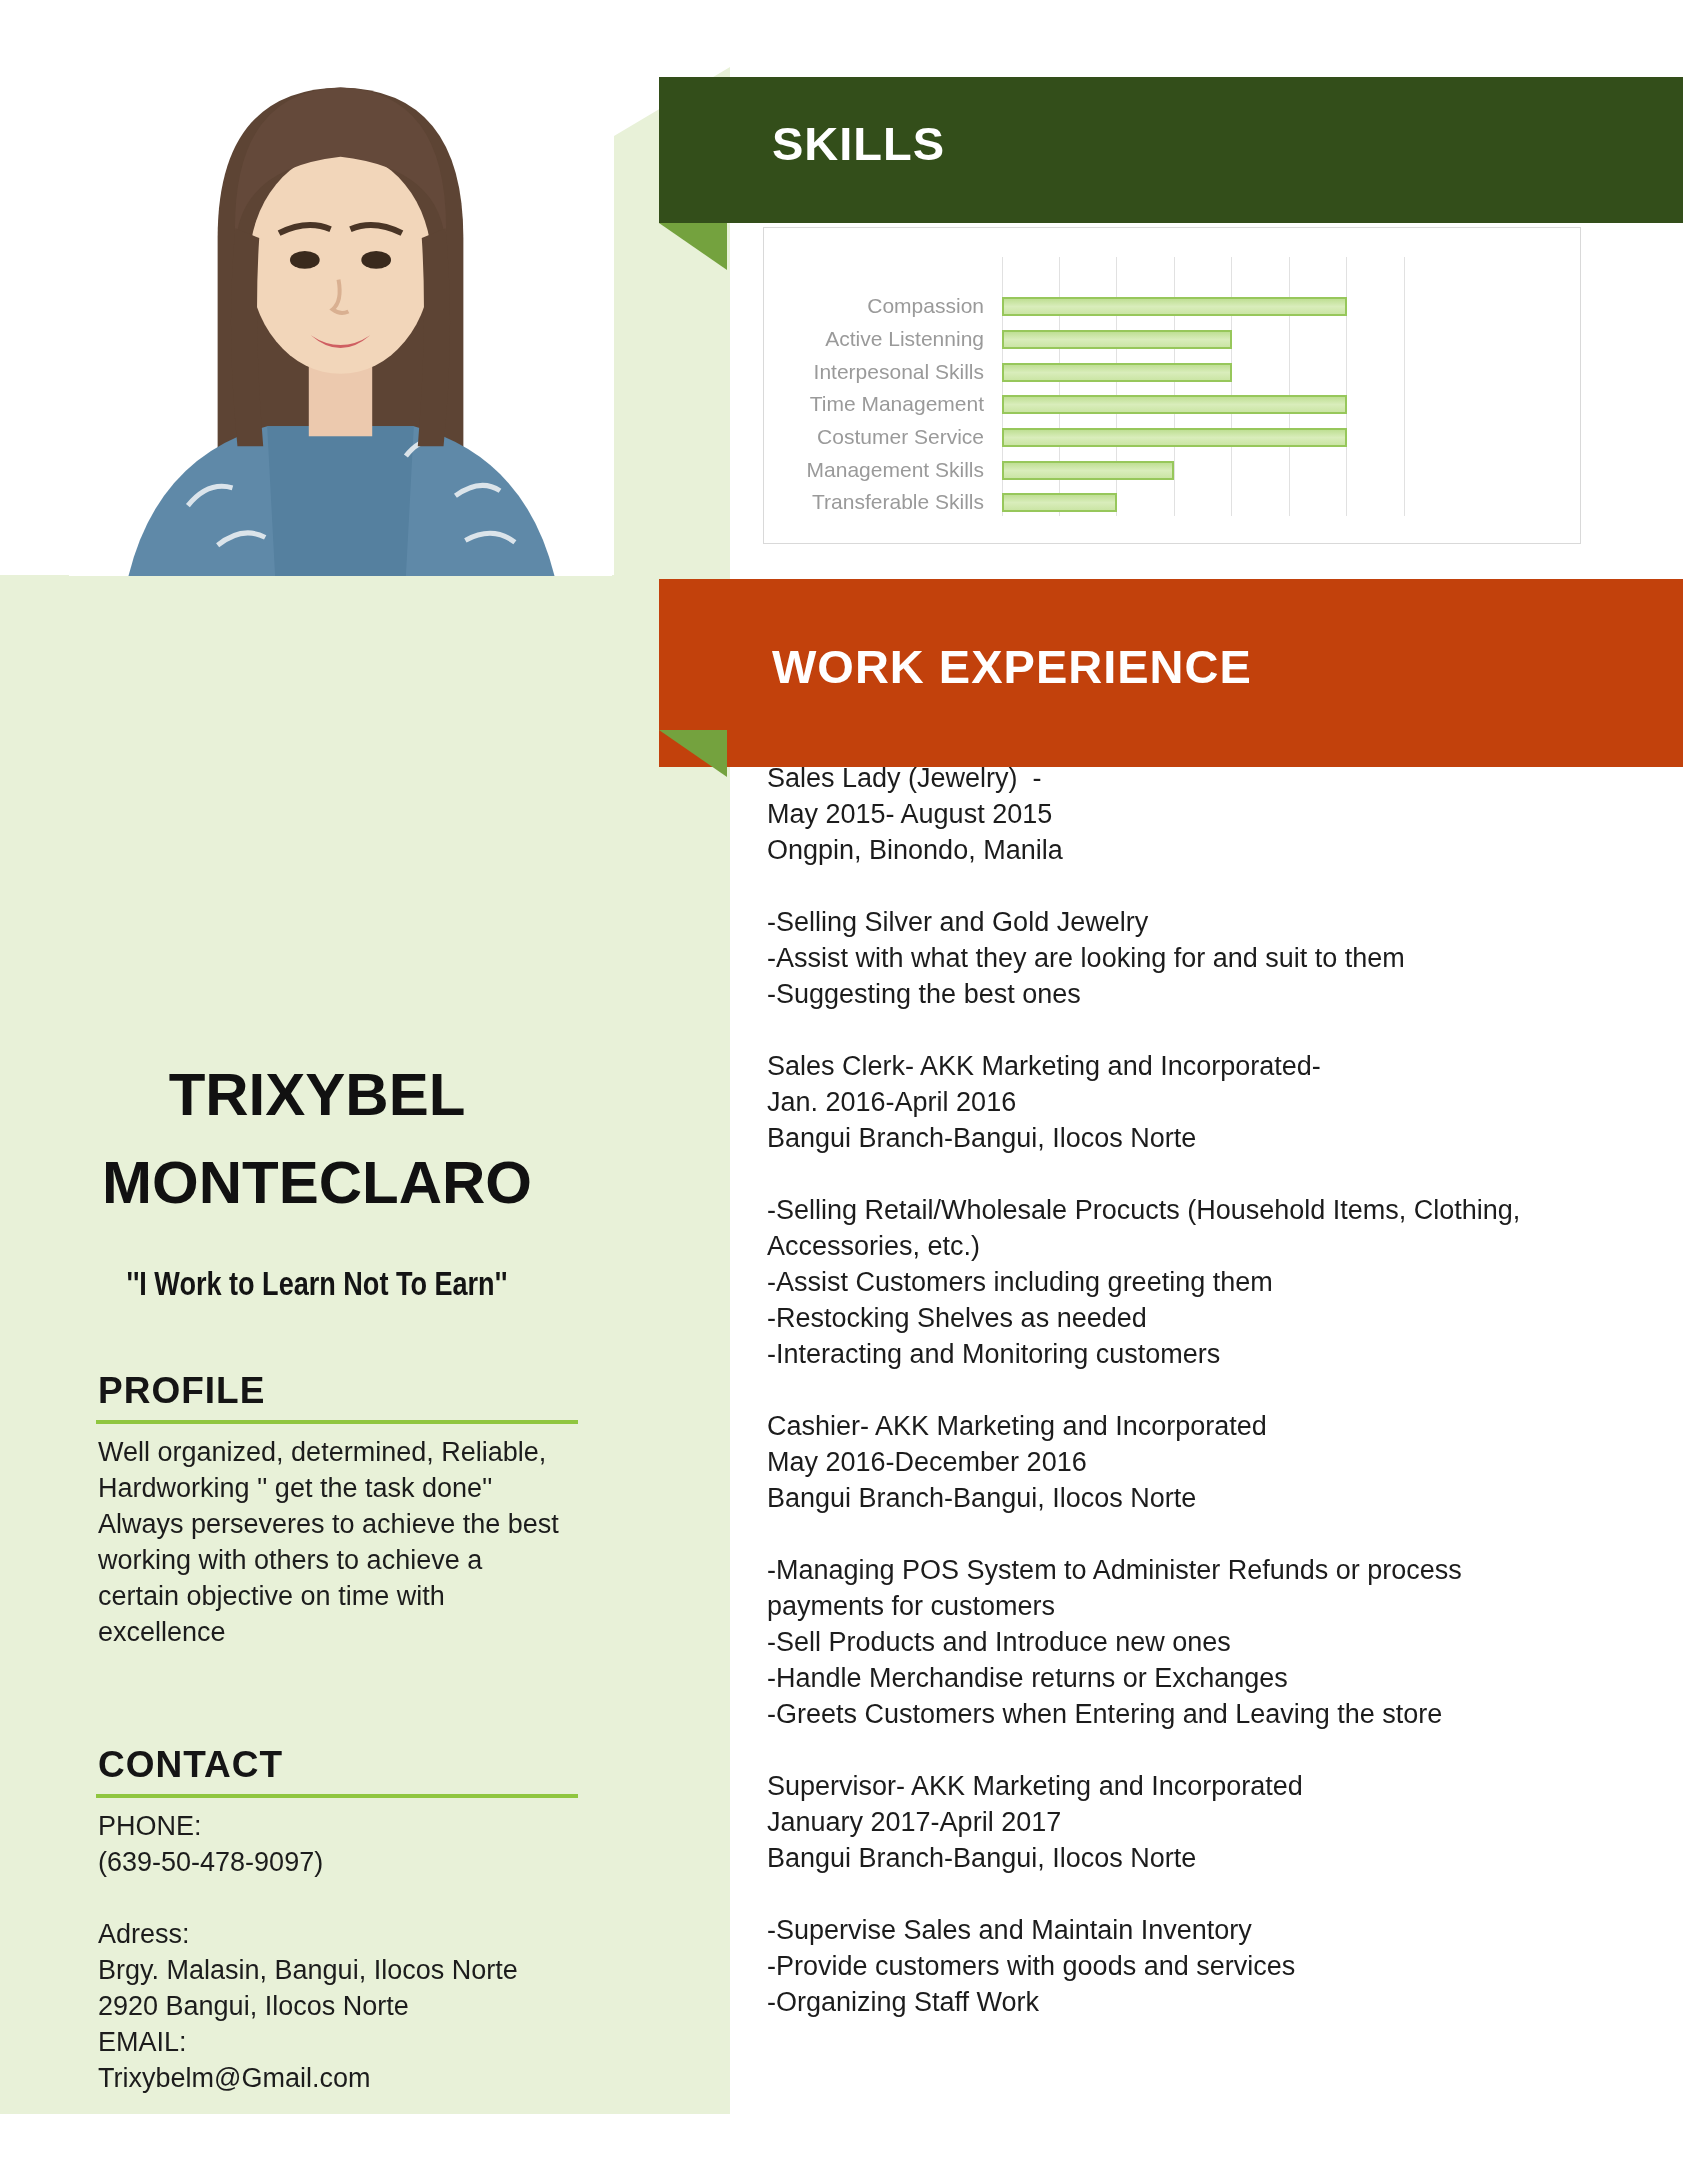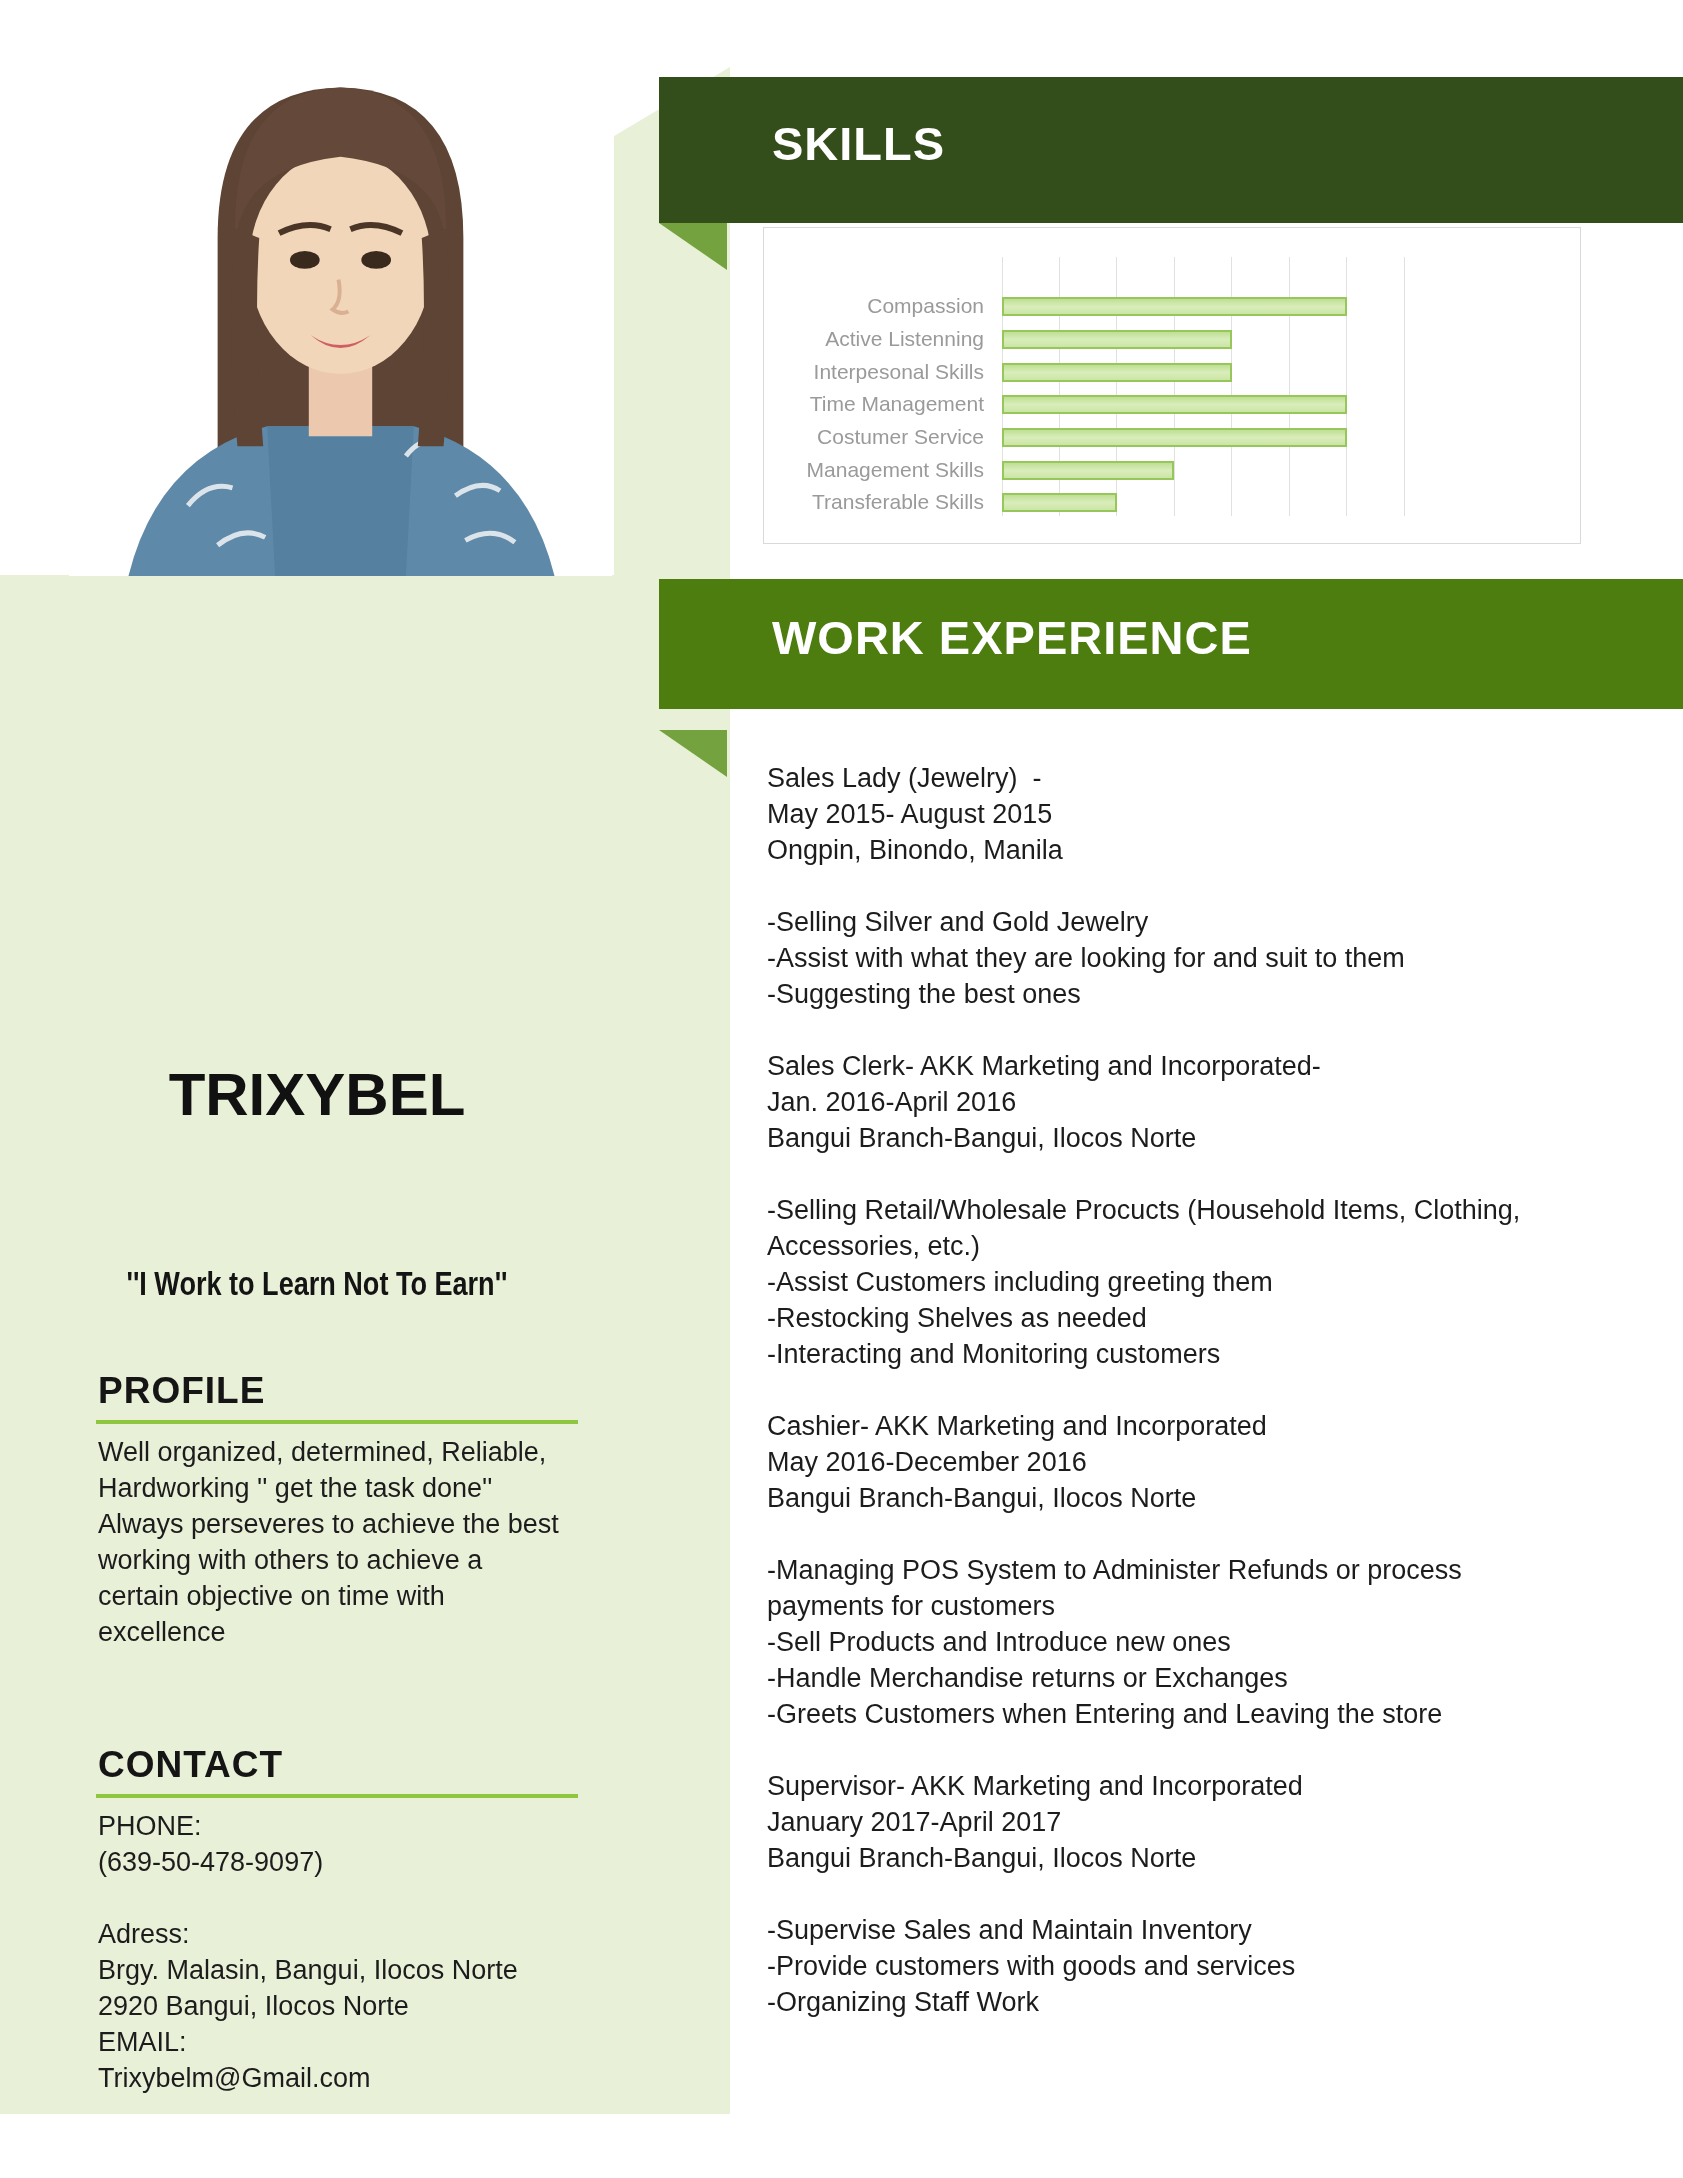--- a/index.html
+++ b/index.html
@@ -76,20 +76,21 @@
       <ellipse cx="310" cy="232" rx="15" ry="9" fill="#3a2a1d"></ellipse>
 
       <path d="M272 252 q4 22 -6 30 q8 6 16 2" stroke="#d9b091" stroke-width="4" fill="none"></path>
 
       <path d="M244 308 q30 20 60 0 q-30 26 -60 0 Z" fill="#cf5f62"></path>
     </svg>
   </div>
 
   <div id="name-block">
     <div>TRIXYBEL</div>
+    <div>MONTECLARO</div>
   </div>
   <div id="quote">''I Work to Learn Not To Earn''</div>
 
   <div class="side-heading" style="top:1370px;">PROFILE</div>
   <div class="side-rule" style="top:1420px;background:#8FC63F;"></div>
   <div class="side-par" style="top:1434px;" id="profile-par">
       <div class="tline">Well organized, determined, Reliable,</div>
       <div class="tline">Hardworking '' get the task done''</div>
       <div class="tline">Always perseveres to achieve the best</div>
       <div class="tline">working with others to achieve a</div>
@@ -133,21 +134,21 @@
       <div class="bar-label" style="top: 162px;">Time Management</div>
       <div class="bar" style="top: 167px; left: 238px; width: 345px;"></div>
       <div class="bar-label" style="top: 195px;">Costumer Service</div>
       <div class="bar" style="top: 200px; left: 238px; width: 345px;"></div>
       <div class="bar-label" style="top: 228px;">Management Skills</div>
       <div class="bar" style="top: 233px; left: 238px; width: 172px;"></div>
       <div class="bar-label" style="top: 260px;">Transferable Skills</div>
       <div class="bar" style="top: 265px; left: 238px; width: 115px;"></div>
     </div>
 
-  <div class="banner" style="top:579px;height:130px;background:#4d7c0f;">
+  <div class="banner" style="top:579px;height:188px;background:#c2410c;">
     <div class="btxt">WORK EXPERIENCE</div>
   </div>
   <div class="fold" style="left:659px;top:730px;background:#74A23E;clip-path:polygon(0 0,100% 0,100% 100%);"></div>
 
   <div id="work-text">
       <div class="tline">Sales Lady (Jewelry)  -</div>
       <div class="tline">May 2015- August 2015</div>
       <div class="tline">Ongpin, Binondo, Manila</div>
       <div class="tline"> </div>
       <div class="tline">-Selling Silver and Gold Jewelry</div>

